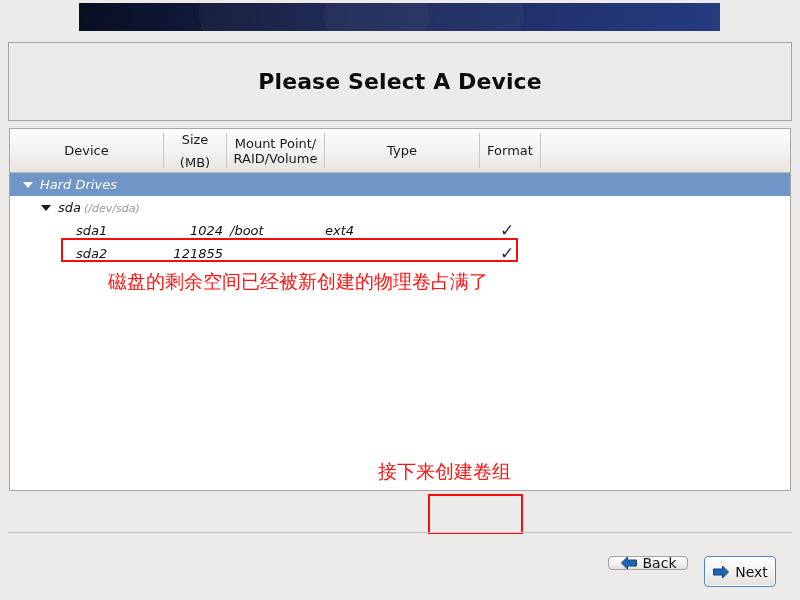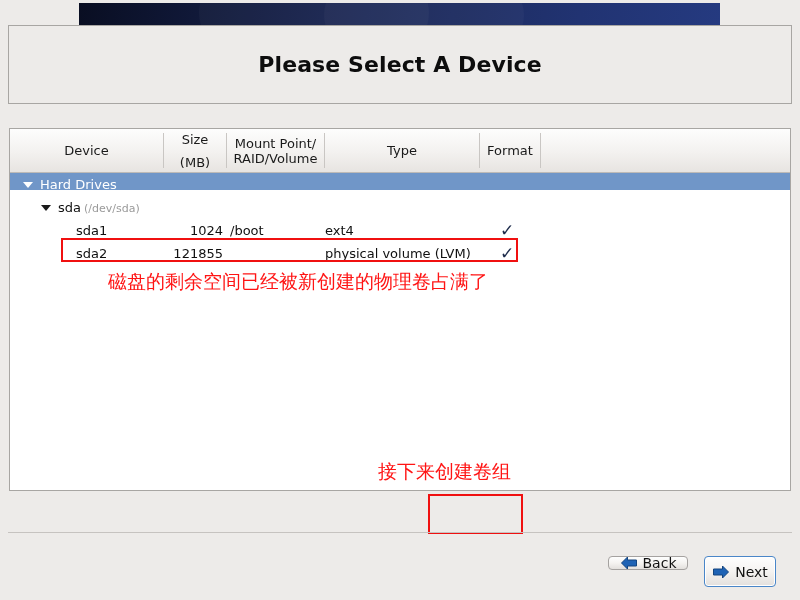--- a/index.html
+++ b/index.html
@@ -42,21 +42,21 @@
     width: 200px;
     height: 120px;
     border-radius: 50%;
     background: rgba(255,255,255,0.03);
   }
 
   
   #title-panel {
     position: absolute;
     left: 8px;
-    top: 25px;
+    top: 42px;
     width: 784px;
     height: 79px;
     box-sizing: border-box;
     border: 1px solid #a8a6a3;
     background: #edebe9;
     display: flex;
     align-items: center;
     justify-content: center;
   }
   #title-text {
@@ -110,22 +110,23 @@
   
   #table-body {
     position: relative;
     height: 318px;
     background: #ffffff;
   }
   .row {
     position: absolute;
     left: 0;
     width: 100%;
-    height: 17px;
+    height: 23px;
     display: block;
+    font-style: italic;
   }
   .row-group {
     background: #7096c8;
   }
   .cell {
     position: absolute;
     font-size: 13px;
     color: #101010;
     line-height: 23px;
     white-space: nowrap;
@@ -274,21 +275,20 @@
       <div class="cell cell-right" style="left:150px; top:0px; width:63px;">1024</div>
       <div class="cell" style="left:220px; top:0px;">/boot</div>
       <div class="cell" style="left:315px; top:0px;">ext4</div>
       <div class="check" style="left:490px; top:0px;">✓</div>
     </div>
 
     <div class="row" style="top:69px;">
       <div class="cell" style="left:66px; top:0px;">sda2</div>
       <div class="cell cell-right" style="left:120px; top:0px; width:93px;">121855</div>
       <div class="cell" style="left:220px; top:0px;"></div>
-      <div class="cell" style="left:315px; top:0px;">physical volume (LVM)</div>
       <div class="check" style="left:490px; top:0px;">✓</div>
     </div>
 
   </div>
 </div>
 
 <div id="red-box-row"></div>
 
 <div class="annot" id="annot-1">磁盘的剩余空间已经被新创建的物理卷占满了</div>
 <div class="annot" id="annot-2">接下来创建卷组</div>

